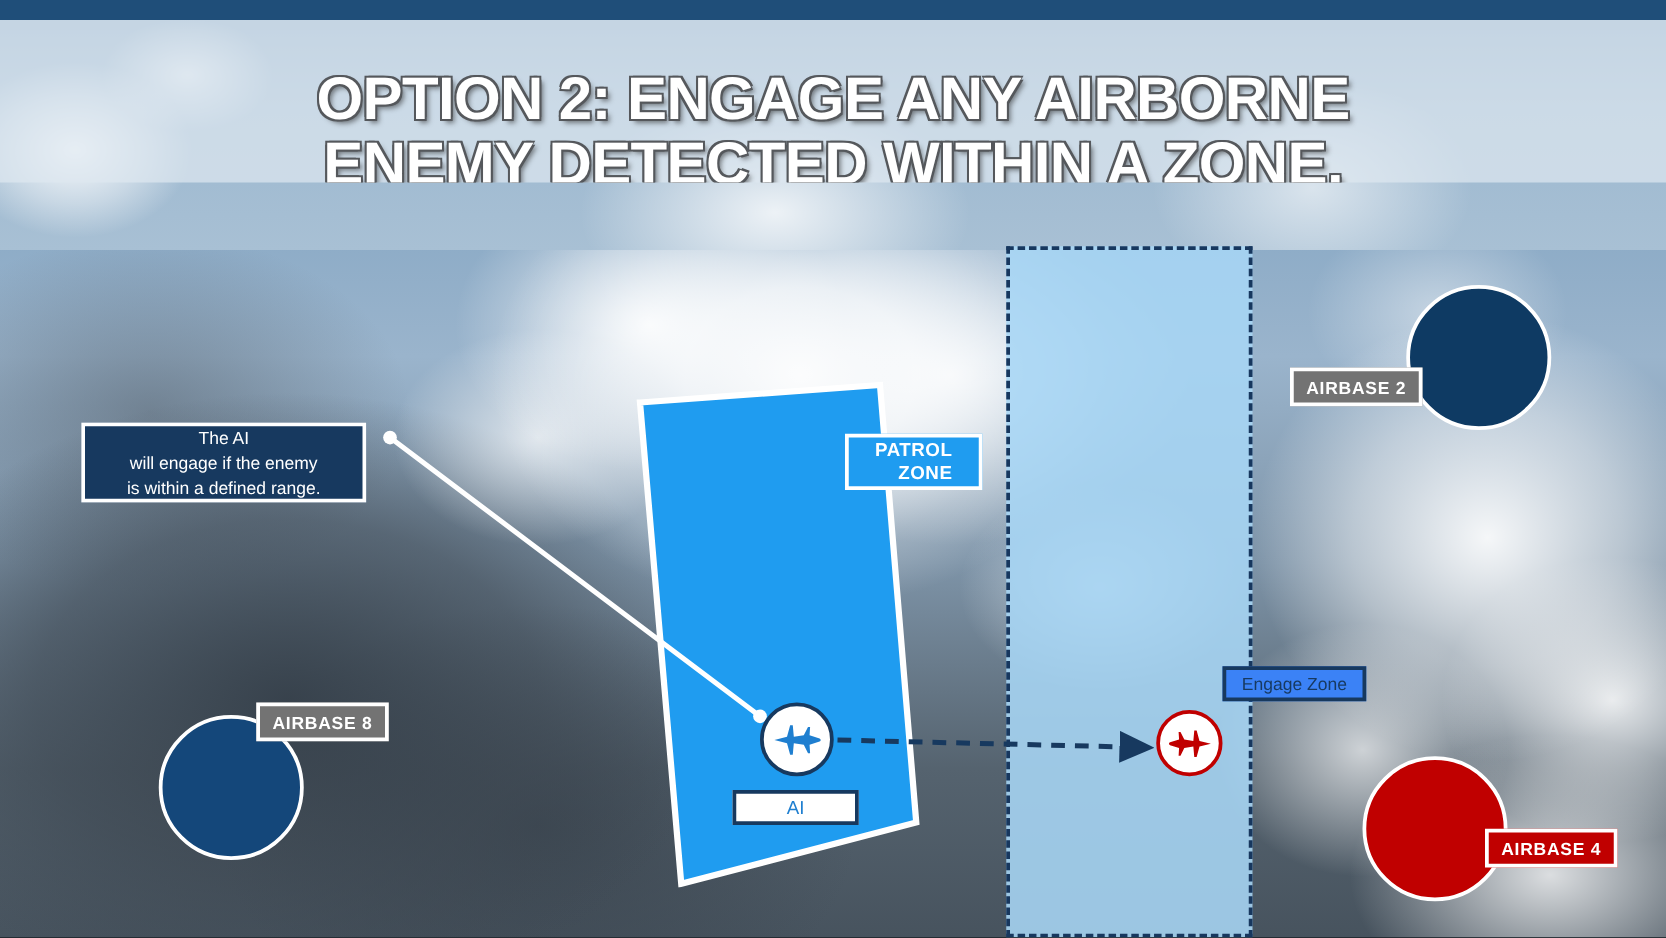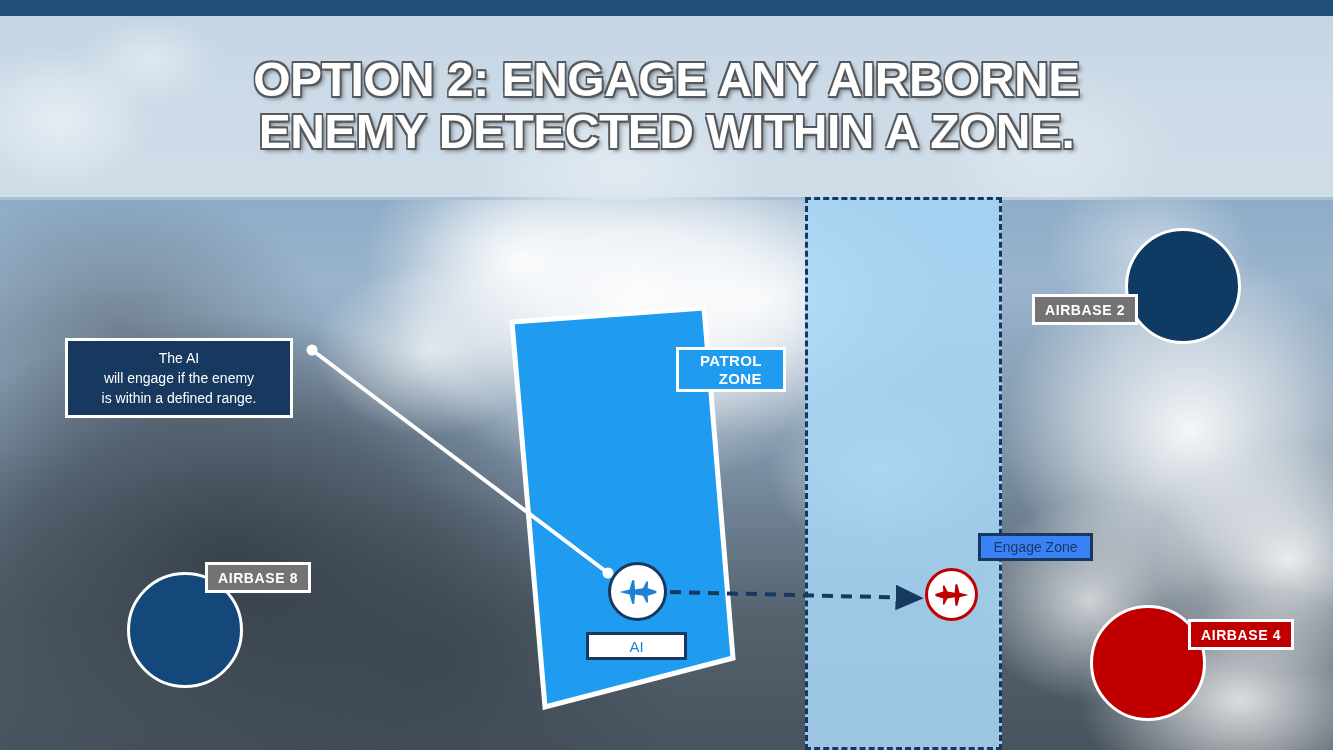--- a/index.html
+++ b/index.html
@@ -57,21 +57,21 @@
     position: absolute;
     left: 0; top: 0;
     width: 1333px; height: 16px;
     background: #1f4e79;
   }
 
   
   .header {
     position: absolute;
     left: 0; top: 16px;
-    width: 1333px; height: 181px;
+    width: 1333px; height: 130px;
     background: rgba(222,232,240,0.72);
     overflow: hidden;
   }
   .title {
     position: absolute;
     left: 0; right: 0; top: 38px;
     text-align: center;
     font-size: 48px;
     font-weight: bold;
     line-height: 1.08;
@@ -133,20 +133,21 @@
     background: #737373;
     border: 3px solid #ffffff;
     color: #ffffff;
     letter-spacing: 0.6px;
   }
   .chip-red {
     background: #c00000;
     border: 3px solid #ffffff;
     color: #ffffff;
     letter-spacing: 0.6px;
+    margin-top: 44px;
   }
   .chip-blue {
     background: #1f9cf0;
     border: 3px solid #ffffff;
     color: #ffffff;
     letter-spacing: 0.4px;
     line-height: 1.2;
     text-align: right;
   }
   .chip-white {
@@ -166,21 +167,21 @@
   #airbase2-label { left: 1032px; top: 294px; width: 106px; height: 31px; font-size: 14px; }
   #airbase4-label { left: 1188px; top: 619px; width: 106px; height: 31px; font-size: 14px; }
   #patrol-zone-label { left: 676px; top: 347px; width: 110px; height: 45px; font-size: 15px; }
   #ai-label { left: 586px; top: 632px; width: 101px; height: 28px; font-size: 15px; }
   #engage-zone-label { left: 978px; top: 533px; width: 115px; height: 28px; font-size: 14px; }
 
   
   .callout {
     position: absolute;
     left: 65px; top: 338px;
-    width: 228px; height: 80px;
+    width: 228px; height: 64px;
     box-sizing: border-box;
     background: #17395f;
     border: 3px solid #ffffff;
     color: #ffffff;
     font-size: 14px;
     line-height: 1.45;
     display: flex;
     align-items: center;
     justify-content: center;
     text-align: center;

